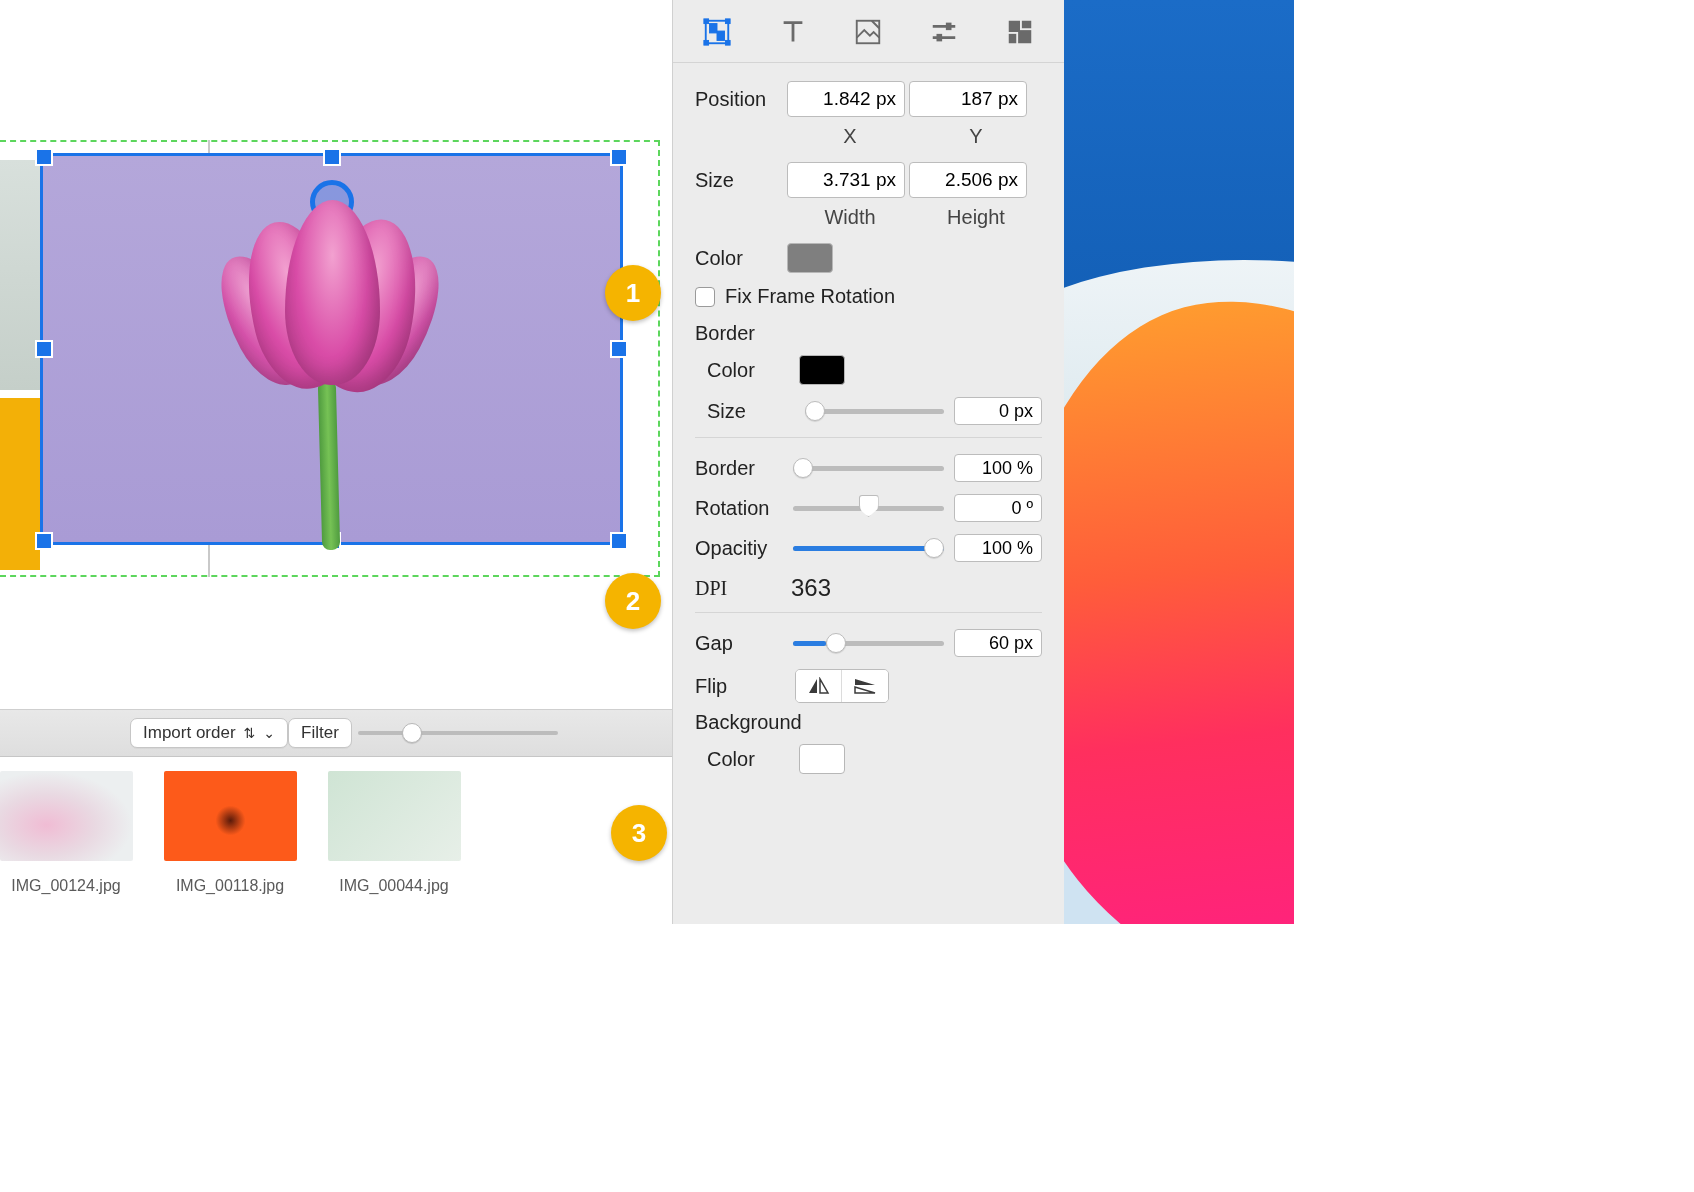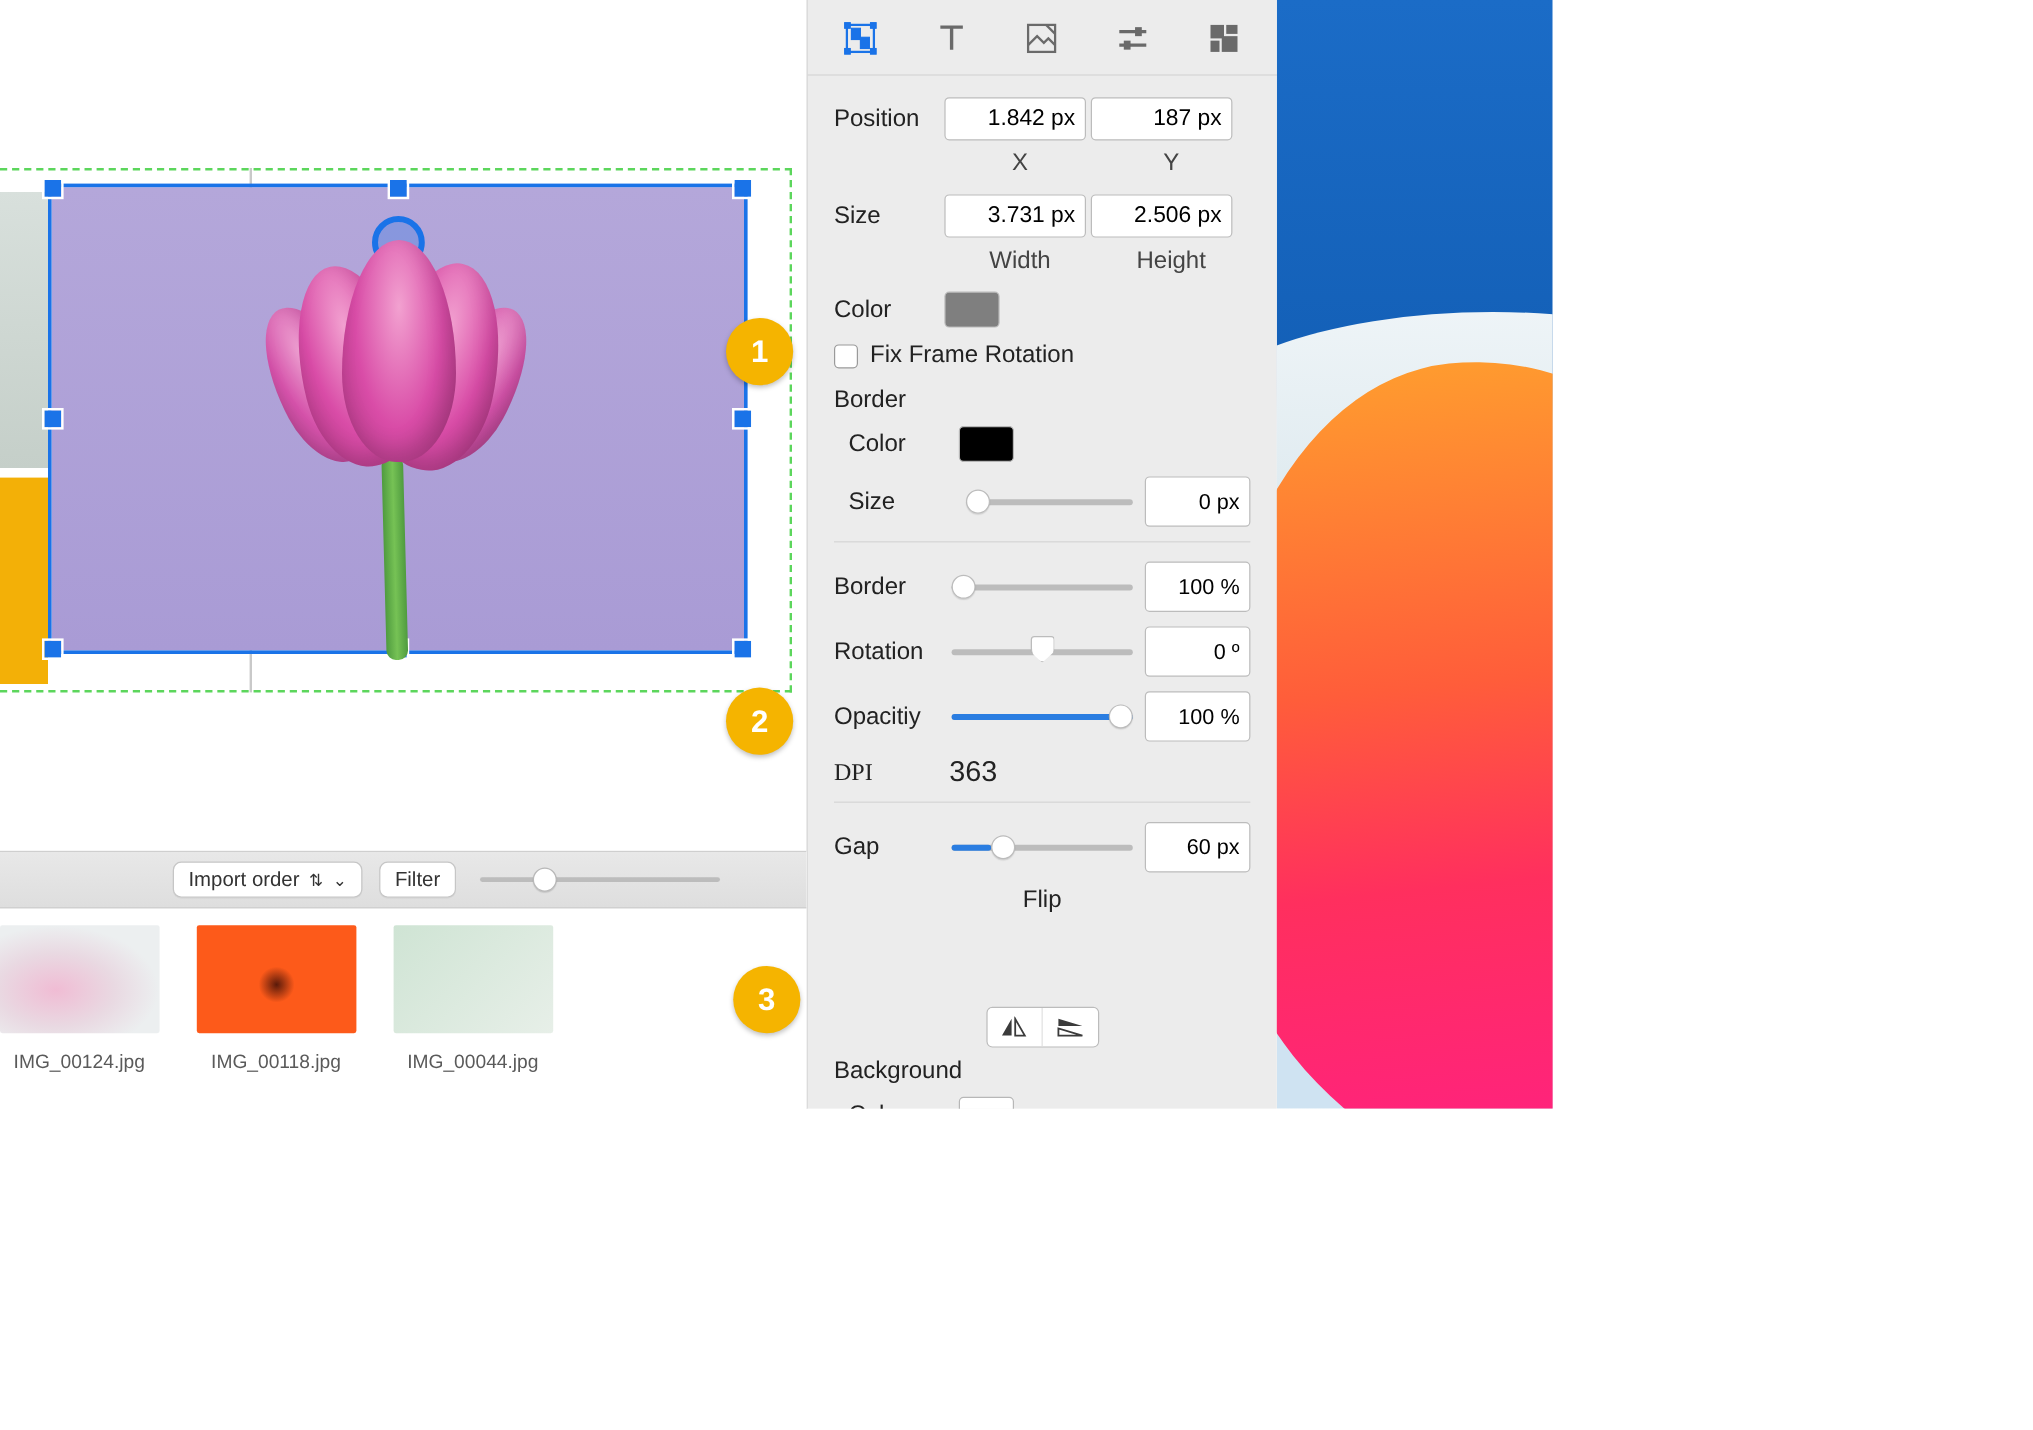--- a/index.html
+++ b/index.html
@@ -86,21 +86,21 @@
 
   .callout{position:absolute;width:56px;height:56px;border-radius:50%;
            background:#f5b400;color:#fff;font-weight:700;font-size:26px;
            display:flex;align-items:center;justify-content:center;
            box-shadow:0 2px 4px rgba(0,0,0,.25);}
   .c1{left:605px;top:265px;} .c2{left:605px;top:573px;} .c3{left:611px;top:805px;}
 
   .filmstrip{height:215px;border-top:1px solid #cfcfcf;background:#fff;}
   .film-bar{height:47px;background:linear-gradient(#e8e8e8,#dedede);
             border-bottom:1px solid #c6c6c6;display:flex;align-items:center;
-            padding:0 10px;gap:14px;}
+            padding:0 10px;}
   .pill{display:inline-flex;align-items:center;gap:8px;background:#fff;
         border:1px solid #c6c6c6;border-radius:7px;padding:4px 12px;
         font-size:17px;color:#333;cursor:pointer;
         box-shadow:0 1px 0 rgba(0,0,0,.04);}
   .film-bar .icon{font-size:14px;line-height:1;}
   .zoom-slider{flex:0 0 200px;position:relative;height:20px;margin-left:6px;}
   .zoom-slider .track{position:absolute;left:0;right:0;top:8px;height:4px;
         background:#bcbcbc;border-radius:2px;}
   .zoom-slider .thumb{position:absolute;left:44px;top:0;width:20px;height:20px;
         background:#fff;border:1px solid #b8b8b8;border-radius:50%;
@@ -146,25 +146,25 @@
   .slider{flex:1;position:relative;height:22px;}
   .slider .track{position:absolute;left:0;right:0;top:9px;height:5px;
                  background:#bcbcbc;border-radius:3px;}
   .slider .fill{position:absolute;left:0;top:9px;height:5px;border-radius:3px;
                 background:#2a7de1;}
   .slider .knob{position:absolute;top:1px;width:20px;height:20px;border-radius:50%;
                 background:#fff;border:1px solid #bcbcbc;box-shadow:0 1px 1px rgba(0,0,0,.12);}
   .slider.pointer .knob{border-radius:3px 3px 50% 50%/3px 3px 12px 12px;
                 height:22px;transform:translateY(-3px);
                 clip-path:polygon(0 0,100% 0,100% 60%,50% 100%,0 60%);}
-  .val-field{width:88px;height:42px;background:#fff;border:1px solid #bcbcbc;
+  .val-field{width:88px;height:28px;background:#fff;border:1px solid #bcbcbc;
              border-radius:4px;text-align:right;padding:0 8px;font-size:18px;}
   hr.sep{border:none;border-top:1px solid #d5d5d5;margin:10px 0 16px;}
 
-  .flip-row{display:flex;align-items:center;gap:12px;margin-bottom:6px;flex-direction:column;}
+  .flip-row{display:flex;align-items:center;gap:12px;margin-bottom:6px;}
   .flip-row label{flex:0 0 88px;}
   .flip-btns{display:flex;border:1px solid #bcbcbc;border-radius:5px;overflow:hidden;}
   .flip-btn{width:46px;height:32px;background:#fff;display:flex;align-items:center;
             justify-content:center;cursor:pointer;border-right:1px solid #dcdcdc;}
   .flip-btn:last-child{border-right:none;}
 
   .dpi-row{display:flex;gap:8px;align-items:center;margin-bottom:8px;}
   .dpi-row label{flex:0 0 88px;font-family:Liberation Serif, serif;}
   .dpi-val{font-size:24px;color:#222;}
 

